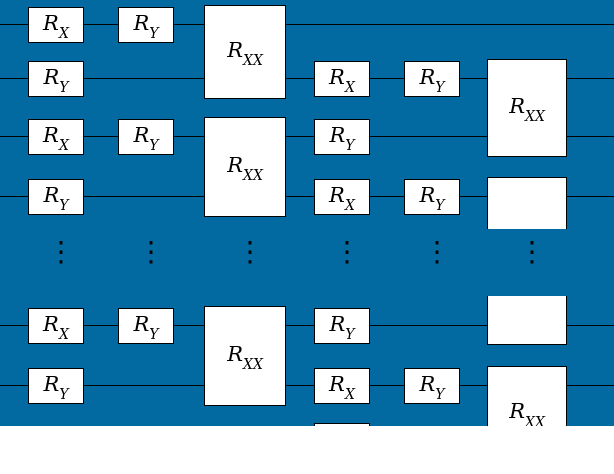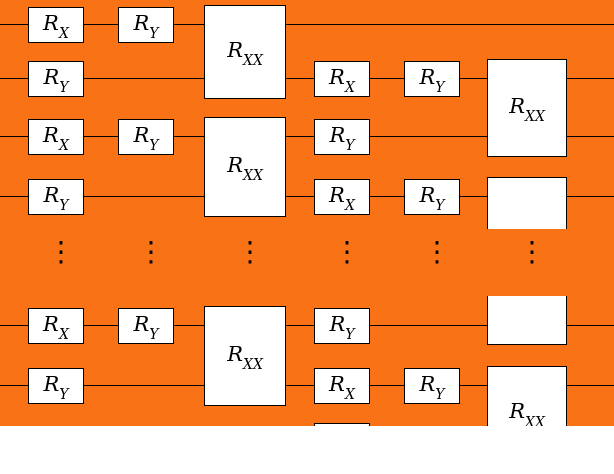--- a/index.html
+++ b/index.html
@@ -1,20 +1,20 @@
 <!DOCTYPE html>
 <html><head>
 <meta charset="utf-8">
 <style>
   html, body { margin: 0; padding: 0; background: #ffffff; }
   .canvas {
     position: relative;
     width: 614px;
     height: 426px;
-    background: #f97316;
+    background: #0369a1;
     font-family: "DejaVu Serif", serif;
     overflow: hidden;
   }
   .wire {
     position: absolute;
     left: 0;
     width: 614px;
     height: 0;
     border-top: 1.5px solid #000;
     z-index: 1;

